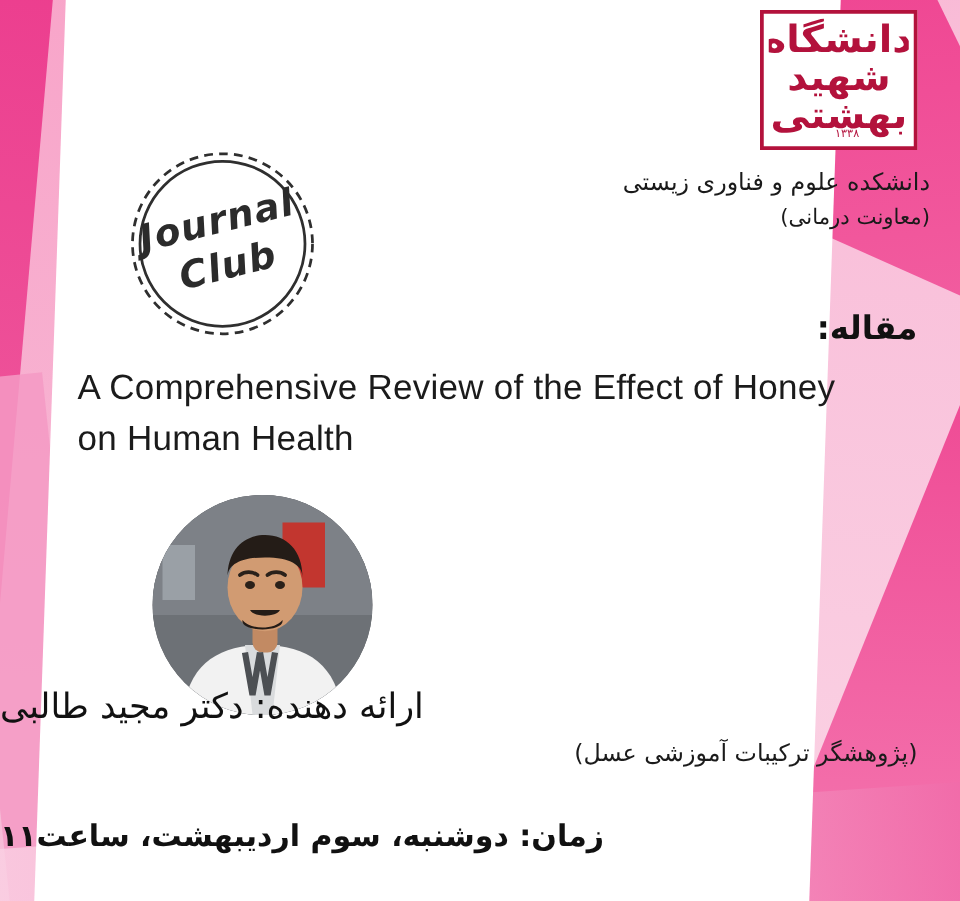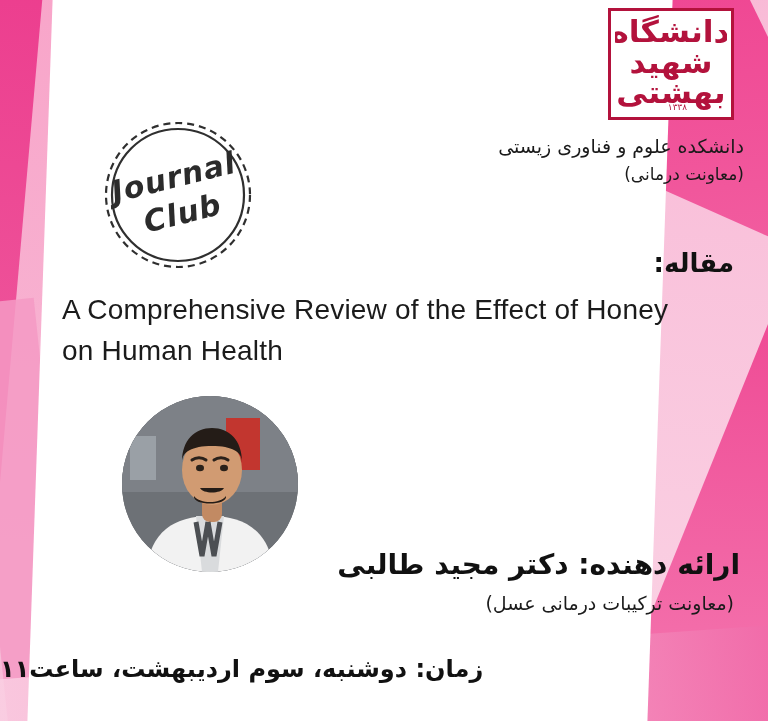--- a/index.html
+++ b/index.html
@@ -228,24 +228,24 @@
     background: #5c5f63;
   }
   .photo svg { display: block; }
 
   
   .presenter {
     position: absolute;
     top: 548px;
     left: 0;
     width: 740px;
-    text-align: right;
+    text-align: left;
     direction: rtl;
     font-size: 28px;
-    font-weight: 700;
+    font-weight: 400;
     color: #111111;
   }
   .presenter-sub {
     position: absolute;
     top: 592px;
     left: 0;
     width: 734px;
     text-align: right;
     direction: rtl;
     font-size: 19px;
@@ -322,16 +322,16 @@
       <ellipse cx="102" cy="72" rx="4" ry="3.2" fill="#2a211a"></ellipse>
       <path d="M70 64c4-3 10-3 14 0M92 64c4-3 10-3 14 0" stroke="#2a211a" stroke-width="3" fill="none" stroke-linecap="round"></path>
       <path d="M78 92h24c-3 6-21 6-24 0z" fill="#241c17"></path>
       <path d="M72 100c6 8 26 8 32 0 2 10-34 10-32 0z" fill="#241c17"></path>
       <path d="M86 126l6 34 6-34" fill="none" stroke="#4c4f53" stroke-width="5"></path>
       <path d="M86 126l-6 34-6-34" fill="none" stroke="#4c4f53" stroke-width="5"></path>
     </svg>
   </div>
 
   <div class="presenter">ارائه دهنده: دکتر مجید طالبی</div>
-  <div class="presenter-sub">(معاونت ترکیبات درمانی عسل)</div>
+  <div class="presenter-sub">(پژوهشگر ترکیبات آموزشی عسل)</div>
   <div class="schedule">زمان: دوشنبه، سوم اردیبهشت، ساعت۱۱</div>
 
 </div>
 
 </body></html>

